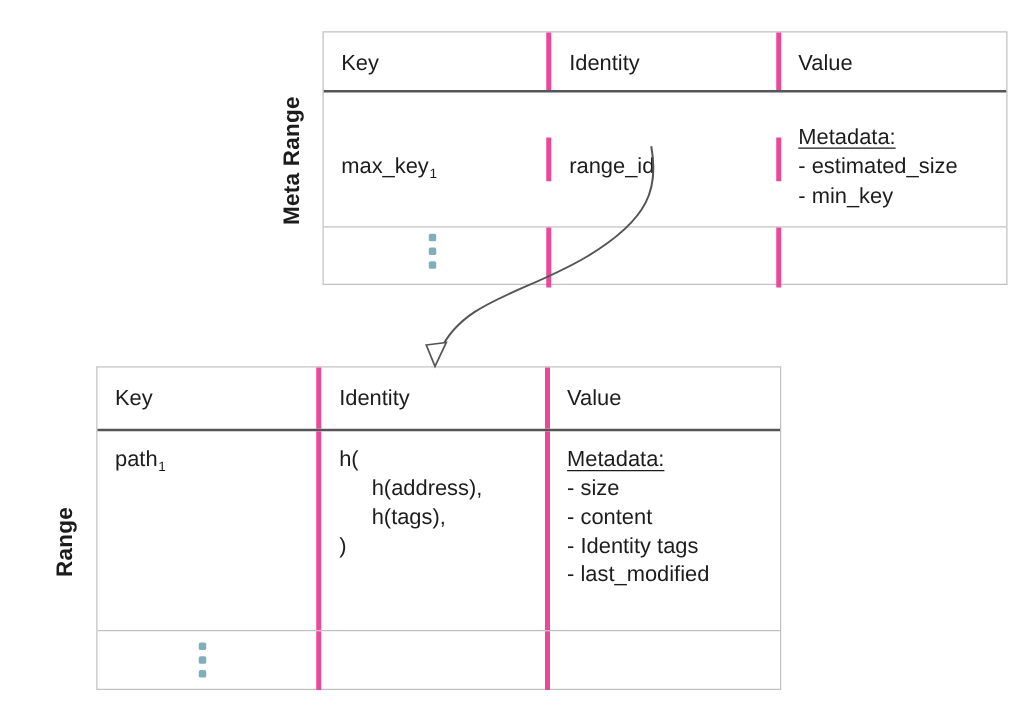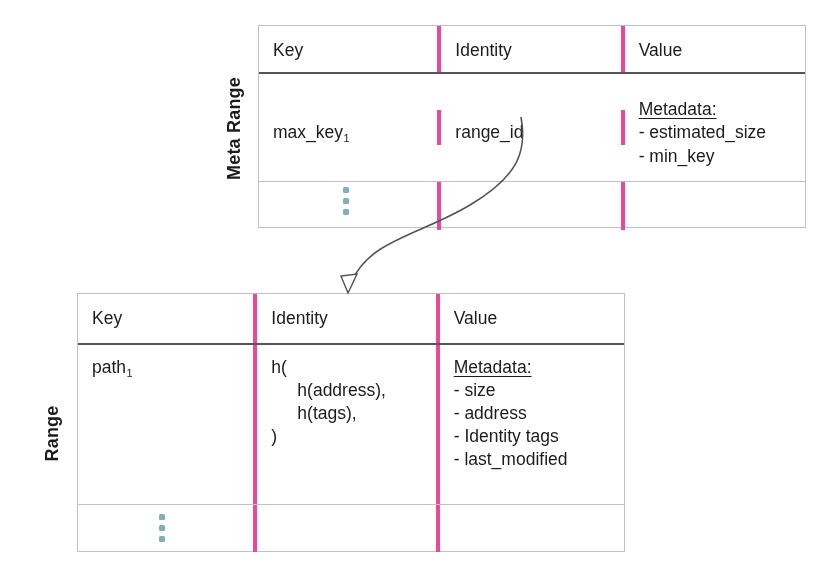--- a/index.html
+++ b/index.html
@@ -202,21 +202,21 @@
       </div>
       <div class="cell c2">
         <span class="hash-open">h(</span>
         <span class="hash-arg">h(address),</span>
         <span class="hash-arg">h(tags),</span>
         <span class="hash-close">)</span>
       </div>
       <div class="cell c3">
         <span class="meta-title">Metadata:</span>
         <span class="meta-line">- size</span>
-        <span class="meta-line">- address</span>
+        <span class="meta-line">- content</span>
         <span class="meta-line">- Identity tags</span>
         <span class="meta-line">- last_modified</span>
       </div>
     </div>
 
     <div class="row r-dots">
       <div class="cell c1"></div>
       <div class="cell c2"></div>
       <div class="cell c3"></div>
     </div>

